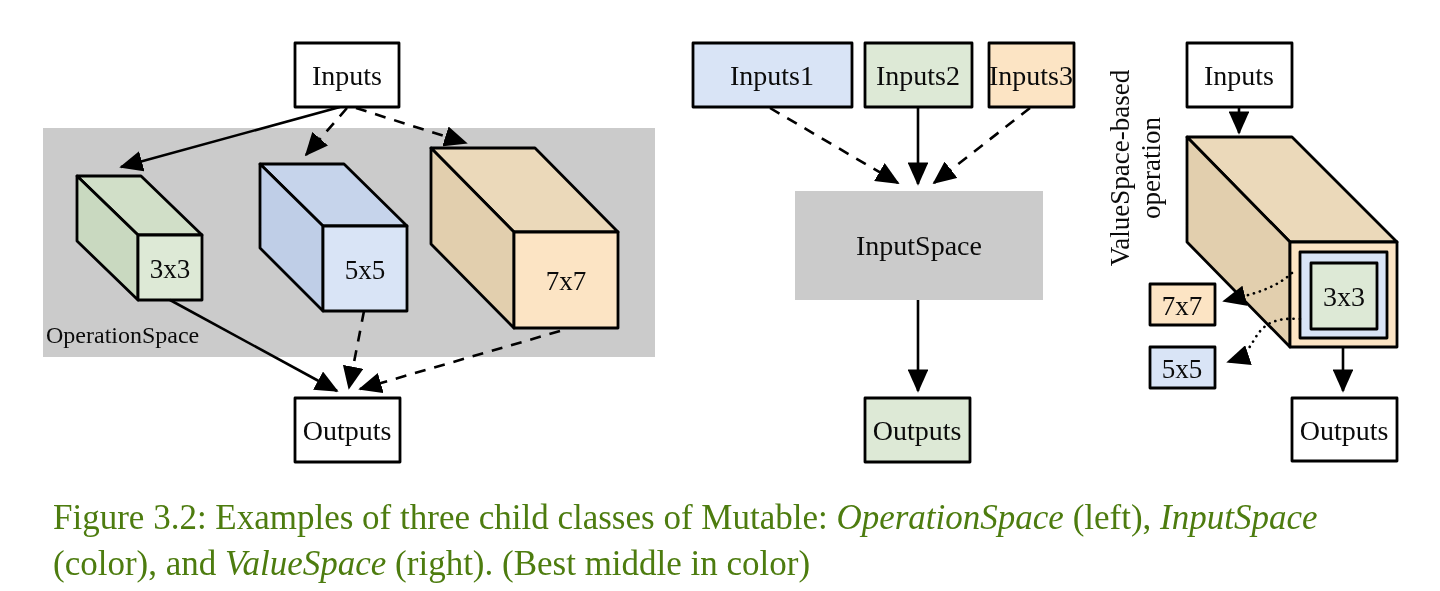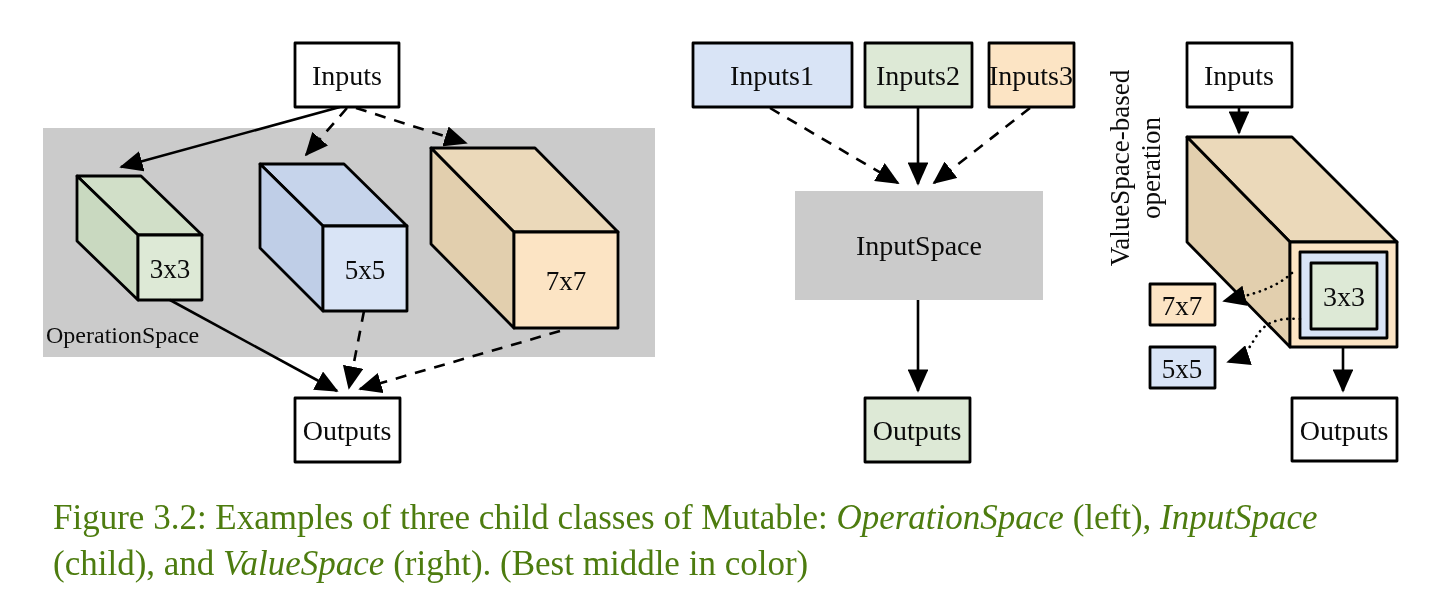--- a/index.html
+++ b/index.html
@@ -143,16 +143,16 @@
 
     <g>
       <rect x="1292" y="398" width="105" height="63" class="edge" fill="#ffffff"></rect>
       <text x="1344" y="440" class="t f28">Outputs</text>
     </g>
   </g>
 </svg>
 
 <div class="caption">
   <span>Figure 3.2: Examples of three child classes of Mutable: </span><span class="it">OperationSpace</span><span> (left), </span><span class="it">InputSpace</span><br>
-  <span>(child), and </span><span class="it">ValueSpace</span><span> (right). (Best middle in color)</span>
+  <span>(color), and </span><span class="it">ValueSpace</span><span> (right). (Best middle in color)</span>
 </div>
 
 </div>
 
 </body></html>

